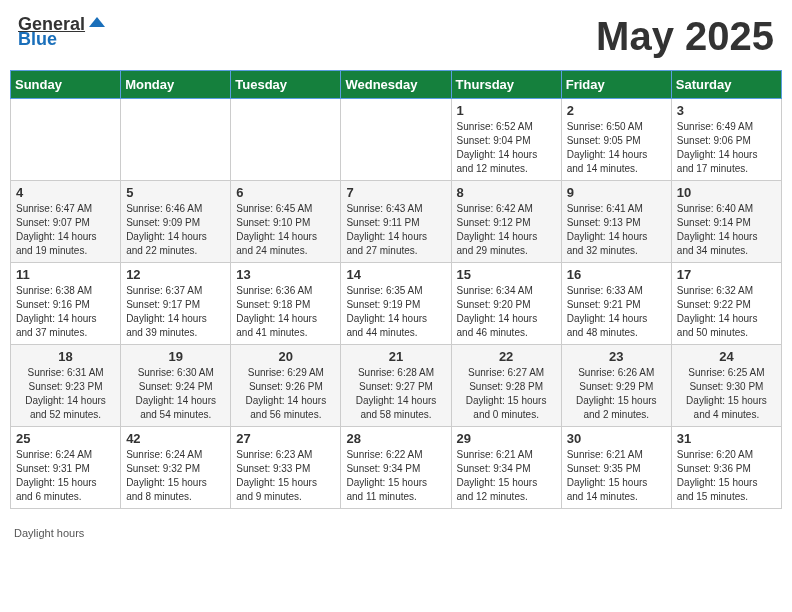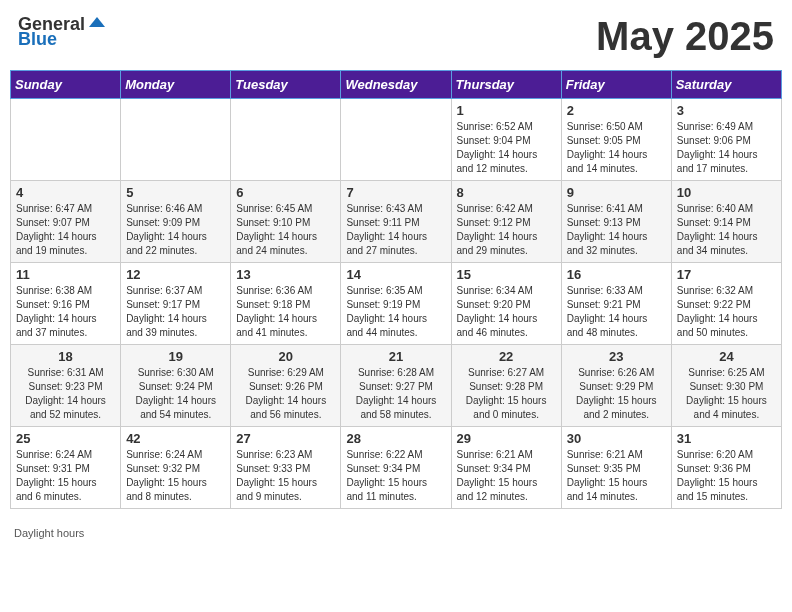--- a/index.html
+++ b/index.html
@@ -19,20 +19,21 @@
     }
     .logo {
       display: flex;
       align-items: center;
       gap: 2px;
     }
     .logo-text-general {
       font-size: 18px;
       font-weight: bold;
       color: #333;
+      text-decoration: underline;
     }
     .logo-text-blue {
       font-size: 18px;
       font-weight: bold;
       color: #1a6fba;
       text-align: center;
     }
     .title-block {
       text-align: right;
     }
@@ -70,21 +71,21 @@
       color: #333;
       background: #fff;
     }
     .calendar tr:nth-child(even) td {
       background: #f5f5f5;
     }
     .calendar tr:nth-child(odd) td {
       background: #fff;
     }
     
-    .calendar thead tr th { background: #4c1d95; font-style: italic; }
+    .calendar thead tr th { background: #15803d; }
     .day-num {
       font-size: 13px;
       font-weight: bold;
       display: block;
       margin-bottom: 2px;
     }
     .day-info {
       font-size: 10px;
       line-height: 1.4;
       color: #333;

